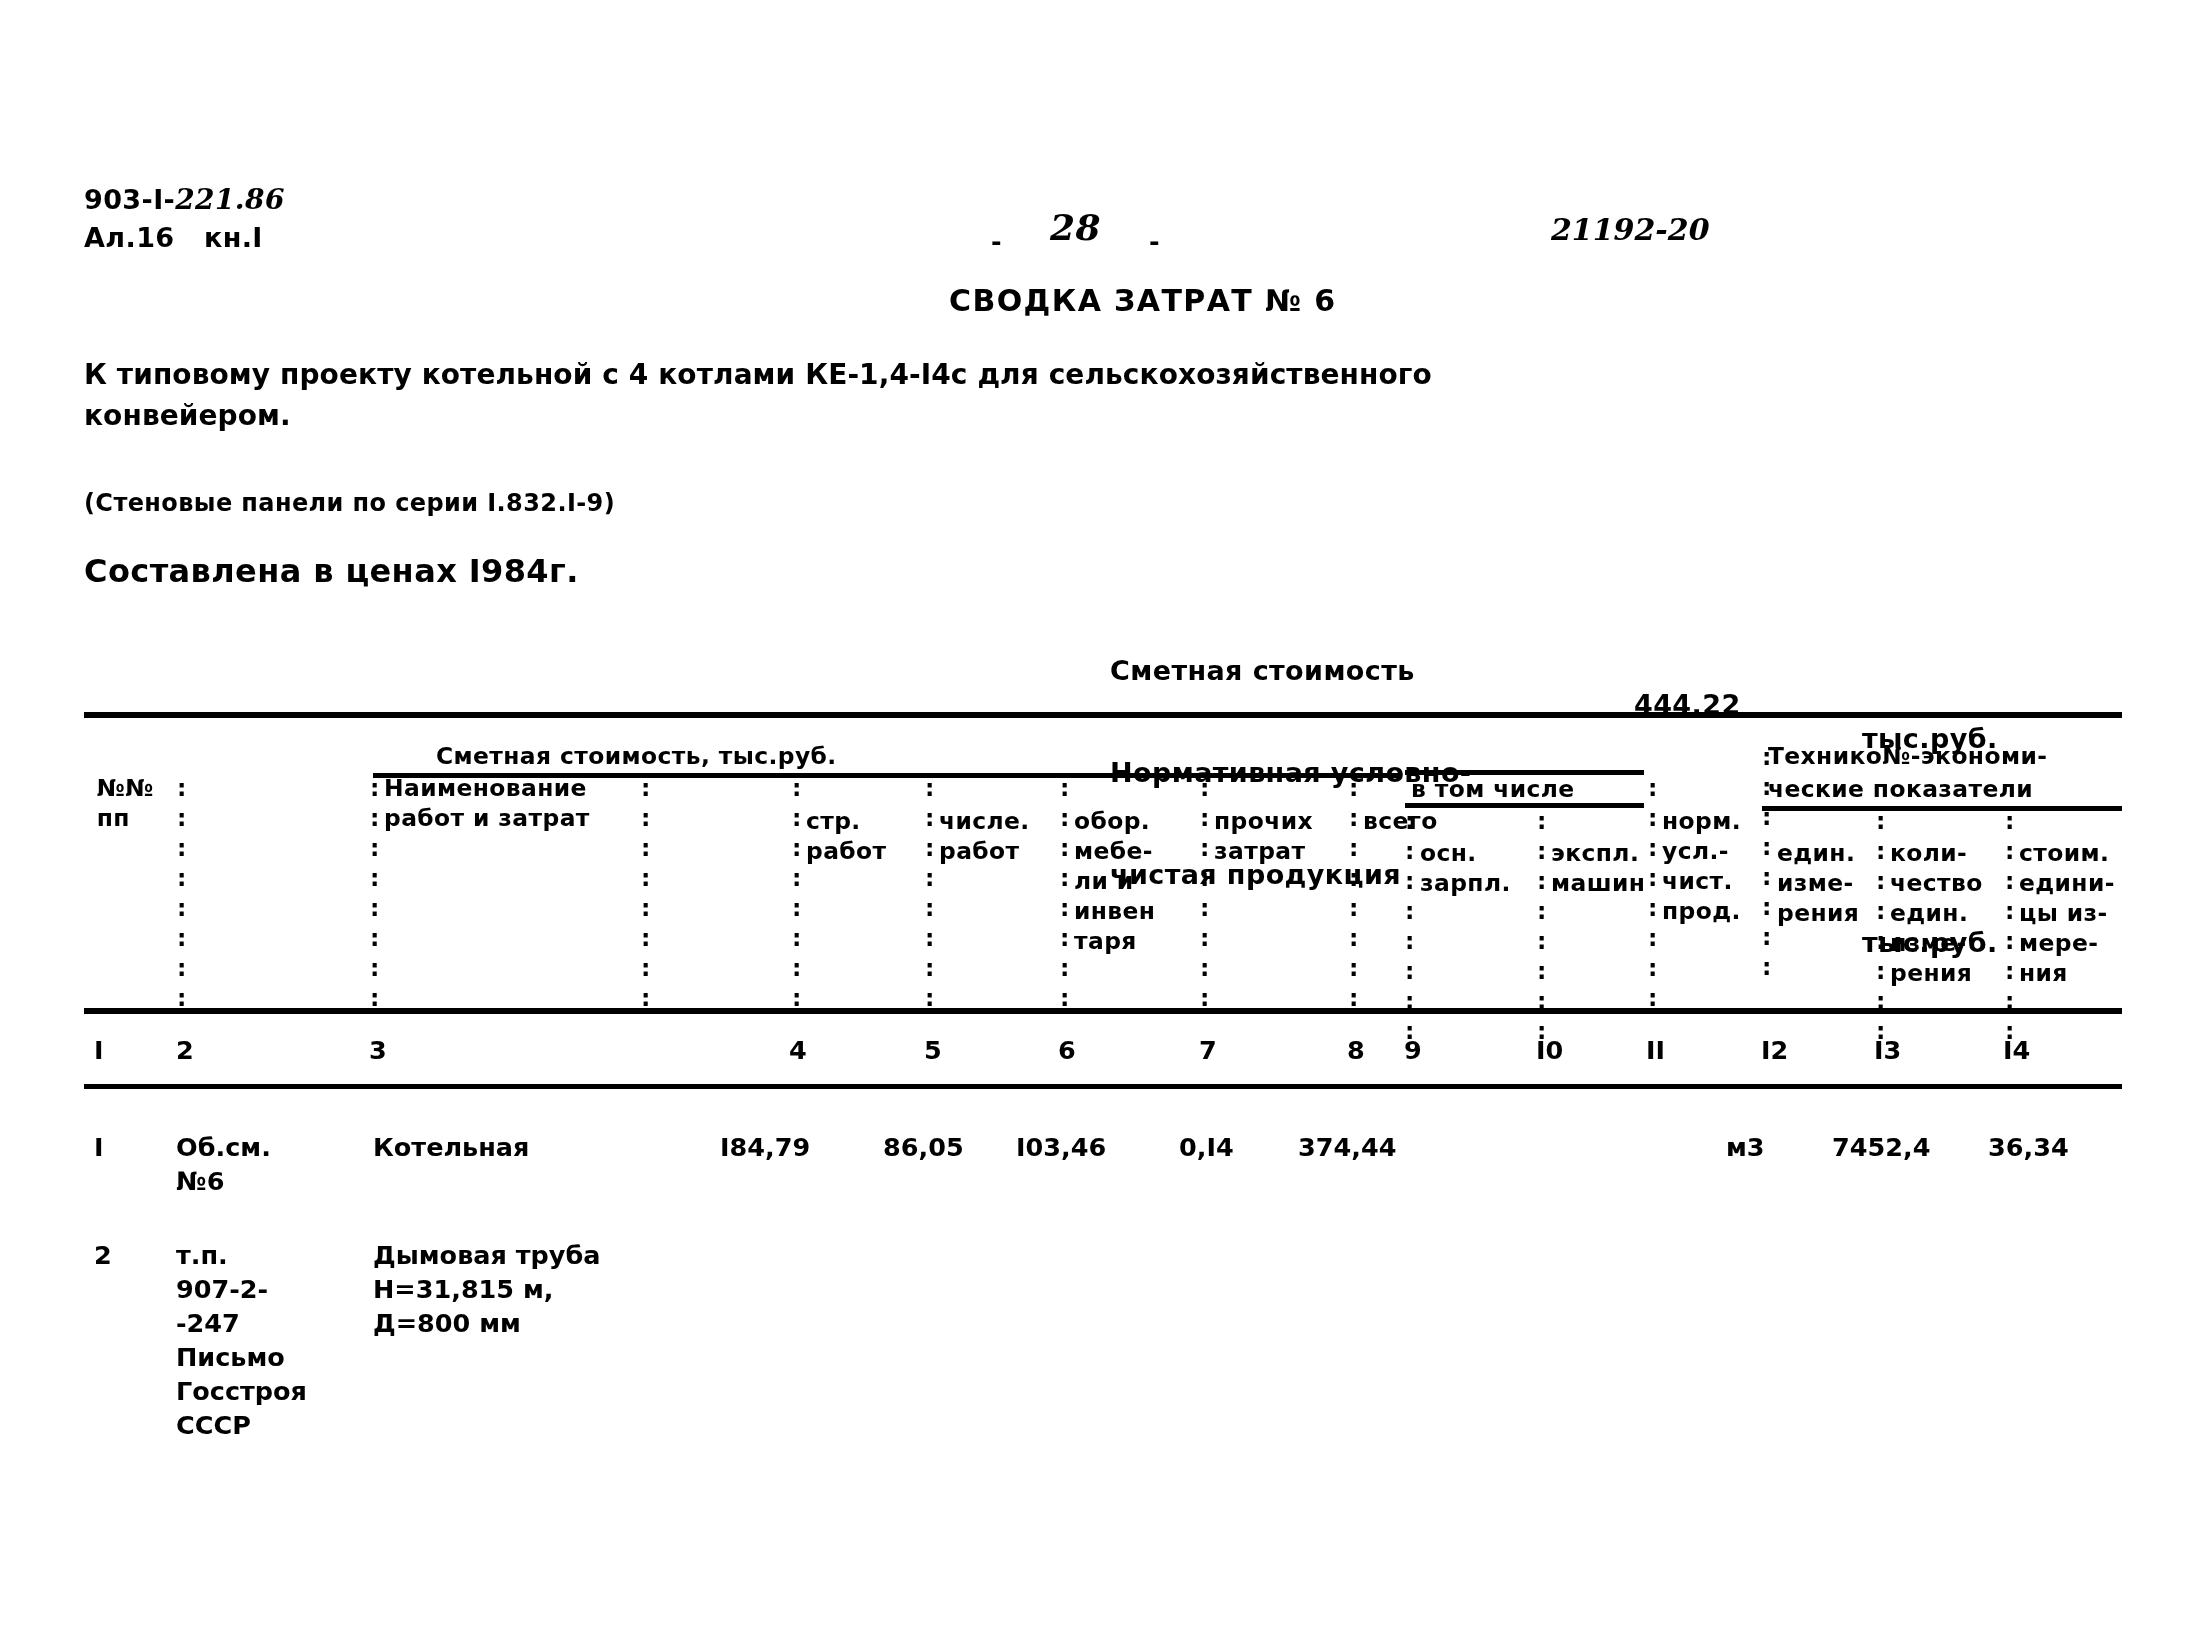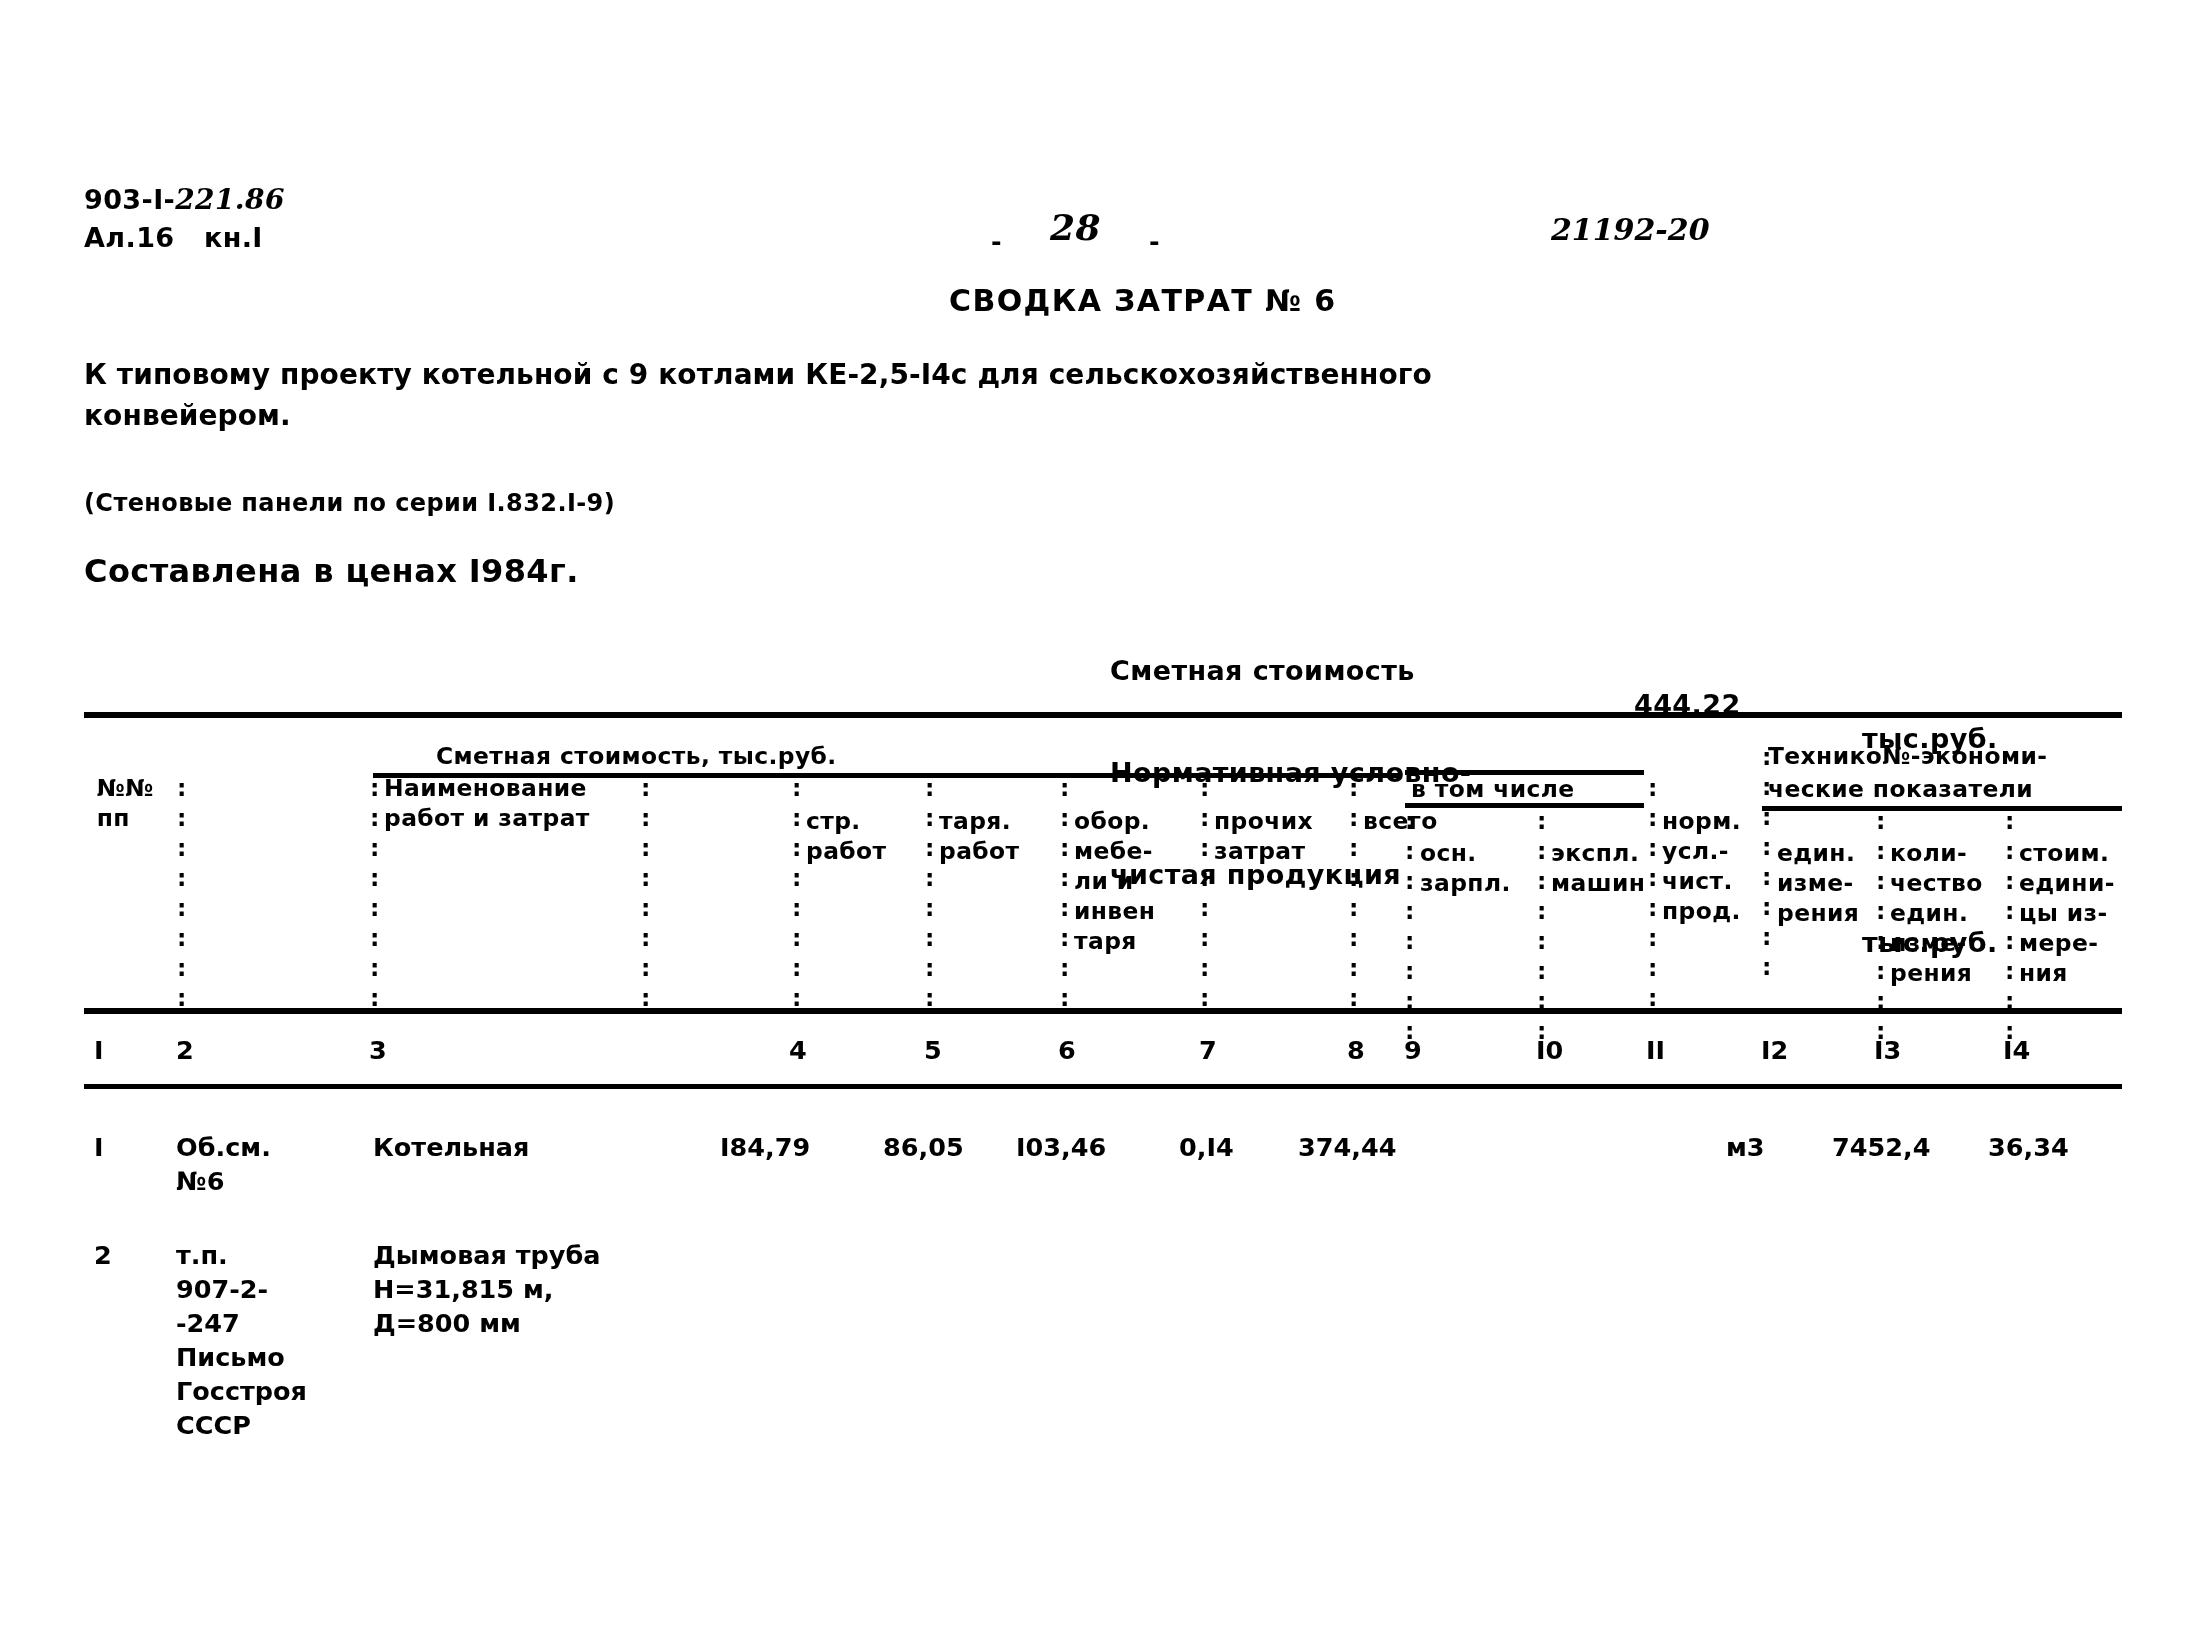--- a/index.html
+++ b/index.html
@@ -179,21 +179,21 @@
   <div class="abs tw" id="doc-code"><span>903-I-</span><span class="hand code-num">221.86</span></div>
 
   <div class="abs tw" id="album-line">Ал.16   кн.I</div>
 
   <div class="abs tw" id="page-number-block"><span>-</span><span class="hand">28</span><span>-</span></div>
 
   <div class="abs hand" id="sheet-code">21192-20</div>
 
   <div class="abs tw" id="doc-title">СВОДКА ЗАТРАТ № 6</div>
 
-  <div class="abs tw" id="description"><div>К типовому проекту котельной с 9 котлами КЕ-2,5-I4с для сельскохозяйственного</div><div>конвейером.</div></div>
+  <div class="abs tw" id="description"><div>К типовому проекту котельной с 4 котлами КЕ-1,4-I4с для сельскохозяйственного</div><div>конвейером.</div></div>
 
   <div class="abs tw" id="series-note">(Стеновые панели по серии I.832.I-9)</div>
 
   <div class="abs tw" id="price-base">Составлена в ценах I984г.</div>
 
   <div class="abs tw" id="cost-summary">
     <div class="row">
       <span class="lbl">Сметная стоимость</span>
       <span class="val">444,22</span>
       <span class="unit">тыс.руб.</span>
@@ -338,21 +338,21 @@
 :
 :</div>
 
     <div class="hcell tw" style="left:12.7px;   top:31px;"><span>№№</span><br><span>пп</span></div>
 
 
     <div class="hcell tw" style="left:300px;  top:31px;"><span>Наименование</span><br><span>работ и затрат</span></div>
 
     <div class="hcell tw" style="left:722px; top:64px;"><span>стр.</span><br><span>работ</span></div>
 
-    <div class="hcell tw" style="left:855px; top:64px;"><span>таря.</span><br><span>работ</span></div>
+    <div class="hcell tw" style="left:855px; top:64px;"><span>числе.</span><br><span>работ</span></div>
 
     <div class="hcell tw" style="left:990px; top:64px;"><span>обор.</span><br><span>мебе-</span><br><span>ли и</span><br><span>инвен</span><br><span>таря</span></div>
 
     <div class="hcell tw" style="left:1130px; top:64px;"><span>прочих</span><br><span>затрат</span></div>
 
     <div class="hcell tw" style="left:1279px; top:64px;"><span>всего</span></div>
 
     <div class="hcell tw" style="left:1336px; top:96px;"><span>осн.</span><br><span>зарпл.</span></div>
 
     <div class="hcell tw" style="left:1467px; top:96px;"><span>экспл.</span><br><span>машин</span></div>

